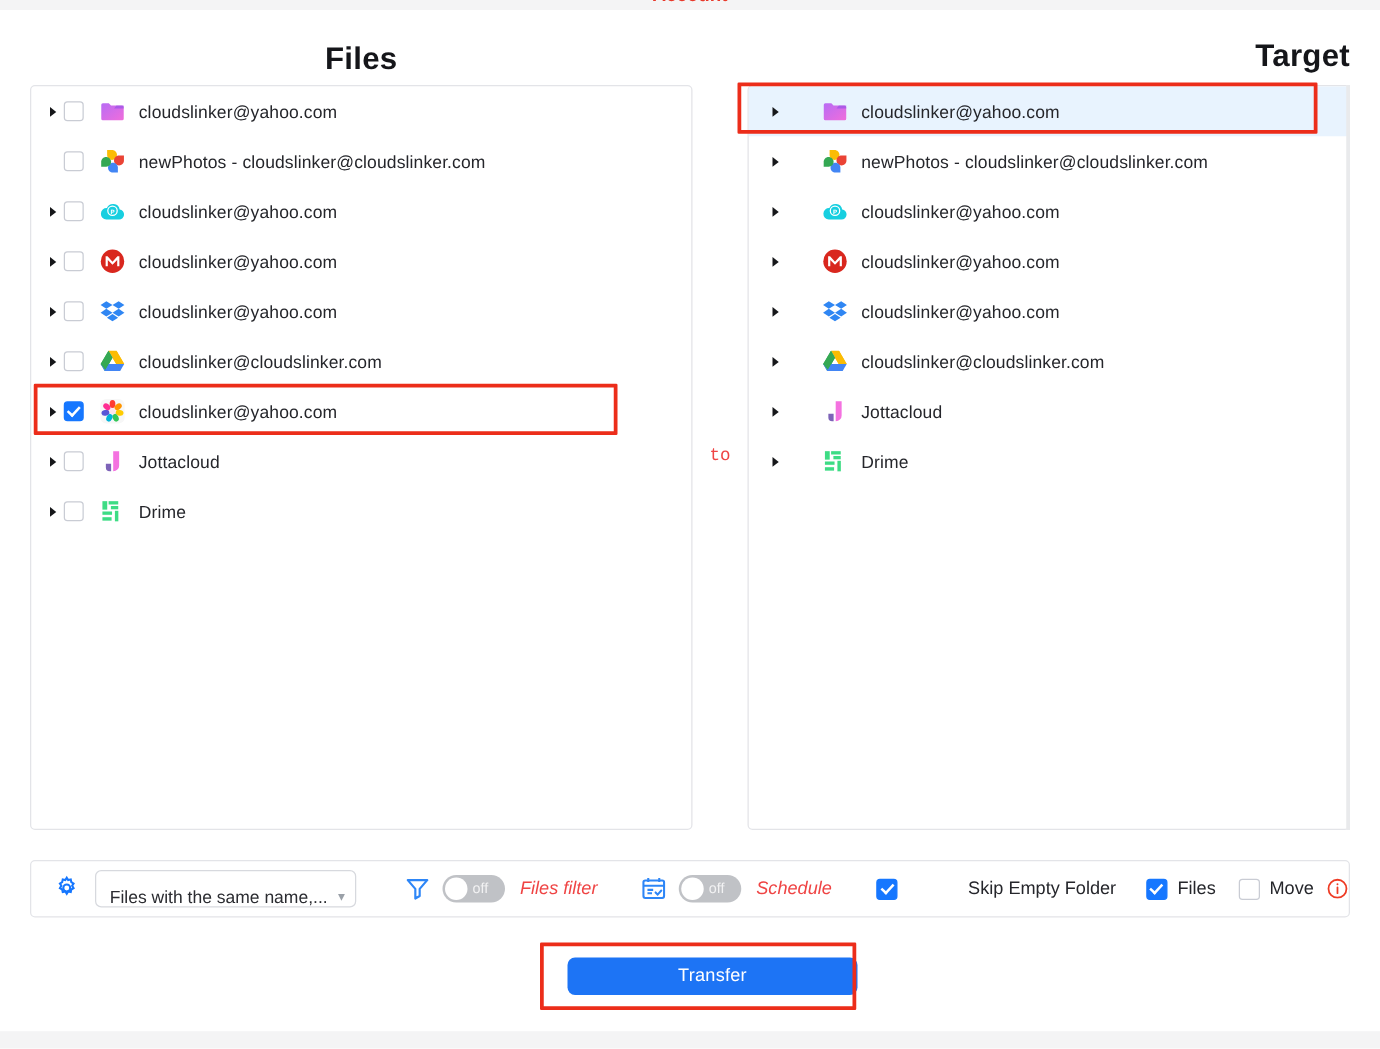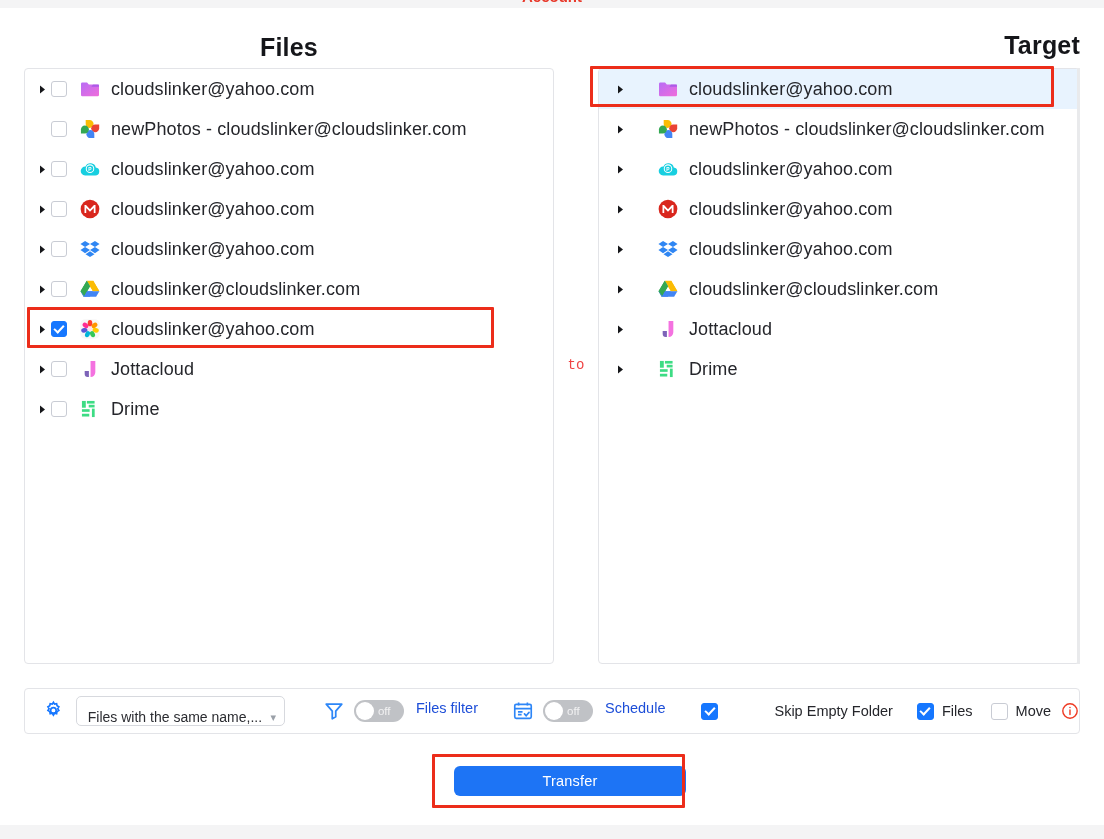--- a/index.html
+++ b/index.html
@@ -66,21 +66,21 @@
   .cbox.checked::after {
     content: ""; width: 4px; height: 8px; margin-top: -2px;
     border: solid #fff; border-width: 0 2px 2px 0; transform: rotate(43deg);
   }
   .cbox-spacer { width: 16px; flex: 0 0 16px; margin-right: 12px; }
 
   .svcicon { width: 22px; height: 22px; flex: 0 0 22px; margin-right: 10px; position: relative; }
   .svcicon svg { display: block; width: 22px; height: 22px; }
 
   .row-label {
-    font-size: 18px; color: #25262b; white-space: nowrap;
+    font-size: 14px; color: #25262b; white-space: nowrap;
     letter-spacing: .1px;
   }
 
   
   #to-label {
     position: absolute; left: 554px; top: 357px; width: 44px;
     text-align: center; font-size: 14px; color: #ef4444; font-family: Liberation Mono, monospace;
   }
 
   
@@ -90,36 +90,36 @@
     display: flex; align-items: center; padding-left: 18px;
   }
   .gear { width: 22px; height: 22px; margin-right: 12px; }
   .select-box {
     width: 220px; height: 30px; border: 1px solid #d7d9de; border-radius: 5px;
     display: flex; align-items: center; padding: 12px 8px 0 11px;
     font-size: 14px; color: #2b2c31; justify-content: space-between;
   }
   .select-box .chev { color: #9aa0a8; font-size: 11px; margin-left: 4px; }
 
-  .opt-group { display: flex; align-items: flex-start; }
+  .opt-group { display: flex; align-items: center; }
   .filter-icon { width: 22px; height: 22px; margin-right: 9px; }
   .sched-icon { width: 22px; height: 22px; margin-right: 9px; }
 
   .toggle {
     width: 50px; height: 22px; border-radius: 11px; background: #c0c2c6;
     display: flex; align-items: center; position: relative; flex: 0 0 50px;
   }
   .toggle .knob {
     width: 18px; height: 18px; border-radius: 50%; background: #fff;
     margin-left: 2px;
   }
   .toggle .tlabel {
     font-size: 11.5px; color: #f2f2f3; margin-left: 4px; font-weight: 500;
   }
-  .opt-text { font-size: 14.5px; color: #1d4ed8; margin-left: 12px; white-space: nowrap; }
+  .opt-text { font-size: 14.5px; color: #ef4444; margin-left: 12px; white-space: nowrap; font-style: italic; }
 
   .sq-check {
     width: 17px; height: 17px; border-radius: 3px; border: 1px solid #c9ccd4;
     background: #fff; display: flex; align-items: center; justify-content: center;
     flex: 0 0 17px;
   }
   .sq-check.checked { background: #1677ff; border-color: #1677ff; }
   .sq-check.checked::after {
     content: ""; width: 4px; height: 8px; margin-top: -2px;
     border: solid #fff; border-width: 0 2px 2px 0; transform: rotate(43deg);

